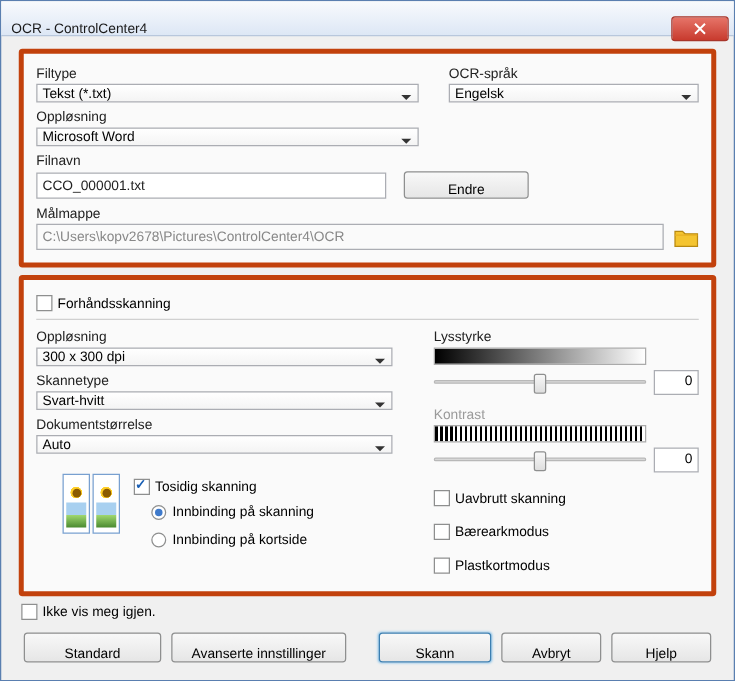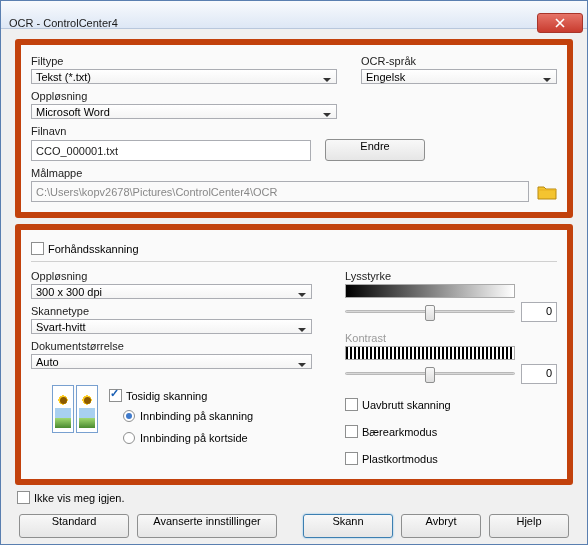--- a/index.html
+++ b/index.html
@@ -3,30 +3,30 @@
 <meta charset="utf-8">
 <style>
 * { box-sizing: border-box; font-family: "Segoe UI", Tahoma, sans-serif; font-size: 11px; }
 body { margin: 0; background: #fff; }
 .window { width: 588px; height: 545px; border: 1px solid #5a7fb0; background: #f0f0f0; box-shadow: 0 0 8px rgba(0,0,0,0.3); }
 .titlebar { height: 28px; background: linear-gradient(#f8fafd,#dde7f5); display: flex; align-items: center; padding: 16px 4px 0 8px; border-bottom: 1px solid #b8c7dc; }
 .titlebar-text { flex: 1; color: #1a1a1a; }
 .close-btn { width: 46px; height: 20px; background: linear-gradient(#e67469,#c83b2e); border: 1px solid #a8352a; border-radius: 3px; display: flex; align-items: center; justify-content: center; cursor: pointer; }
 .close-btn svg { width: 10px; height: 10px; }
 .content { padding: 10px 14px 8px 14px; }
-.panel { border: 6px solid #c2410c; border-radius: 3px; background: #fafafa; padding: 8px 10px 10px 10px; margin-bottom: 6px; position: relative; }
+.panel { border: 4px solid #c2410c; border-radius: 3px; background: #fafafa; padding: 8px 10px 10px 10px; margin-bottom: 6px; position: relative; }
 .row { display: flex; gap: 24px; }
 .col { flex: 1; }
 .label { color: #222; margin: 2px 0 2px 0; display: block; }
 .select { width: 100%; height: 15px; border: 1px solid #abadb3; background: linear-gradient(#fff,#f4f4f4); padding: 0 18px 0 4px; position: relative; cursor: pointer; display: flex; align-items: center; }
 .select::after { content: ""; position: absolute; right: 5px; top: 8px; border-left: 4px solid transparent; border-right: 4px solid transparent; border-top: 4px solid #333; }
 .select.w306 { width: 306px; }
 .input { width: 100%; height: 21px; border: 1px solid #abadb3; background: #fff; padding: 0 4px; display: flex; align-items: center; color: #222; }
 .input.readonly { background: #fafafa; color: #888; }
-.btn { height: 22px; border: 1px solid #8e8f8f; background: linear-gradient(#f8f8f8,#e6e6e6); border-radius: 3px; cursor: pointer; display: inline-flex; align-items: flex-start; justify-content: center; padding: 0 12px; }
+.btn { height: 22px; border: 1px solid #8e8f8f; background: linear-gradient(#f8f8f8,#e6e6e6); border-radius: 3px; cursor: pointer; display: inline-flex; align-items: flex-end; justify-content: center; padding: 0 12px; }
 .btn.primary { border: 1px solid #3c7fb1; box-shadow: 0 0 2px #6fb7e8; }
 .filnavn-row { display: flex; gap: 14px; align-items: flex-end; }
 .filnavn-row .input { width: 280px; }
 .filnavn-row .btn { width: 100px; }
 .malmappe-row { display: flex; gap: 8px; align-items: center; }
 .folder-icon { width: 20px; height: 16px; cursor: pointer; }
 .chk { width: 13px; height: 13px; border: 1px solid #8e8f8f; background: #fff; display: inline-block; vertical-align: middle; margin-right: 4px; position: relative; }
 .chk.checked::after { content: "✓"; position: absolute; top: -3px; left: 0; font-size: 11px; color: #1a5fb4; font-weight: bold; }
 .radio { width: 12px; height: 12px; border: 1px solid #8e8f8f; border-radius: 50%; display: inline-block; vertical-align: middle; margin-right: 5px; position: relative; background: #fff; }
 .radio.checked::after { content: ""; position: absolute; top: 2px; left: 2px; width: 6px; height: 6px; background: #3f7acb; border-radius: 50%; }

